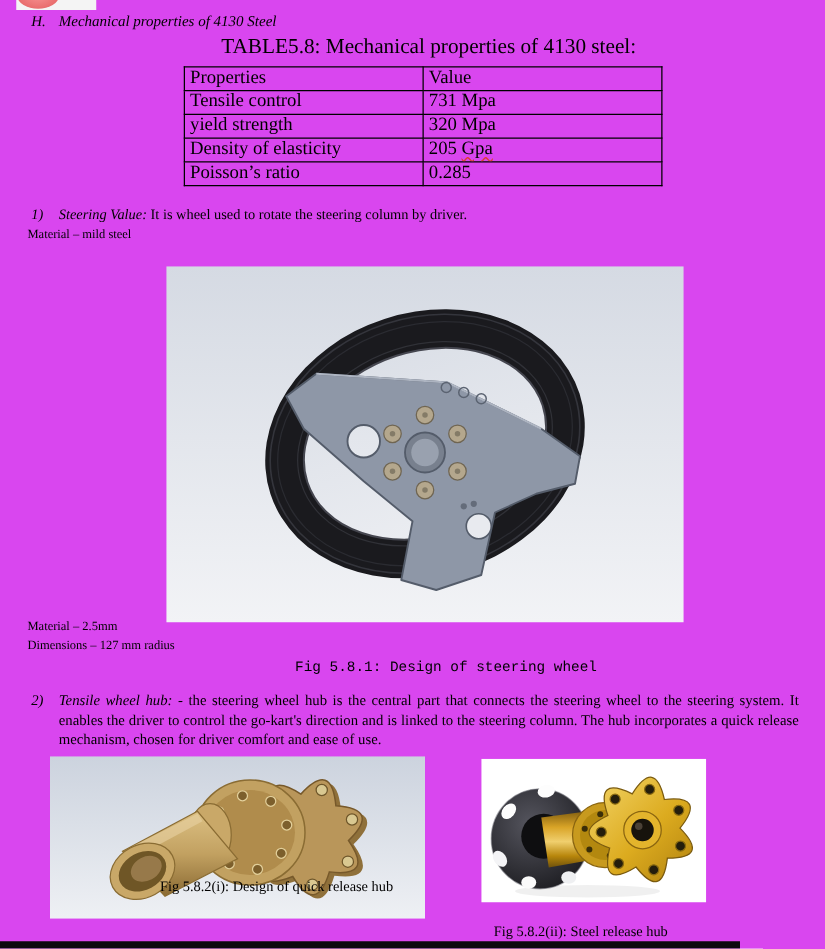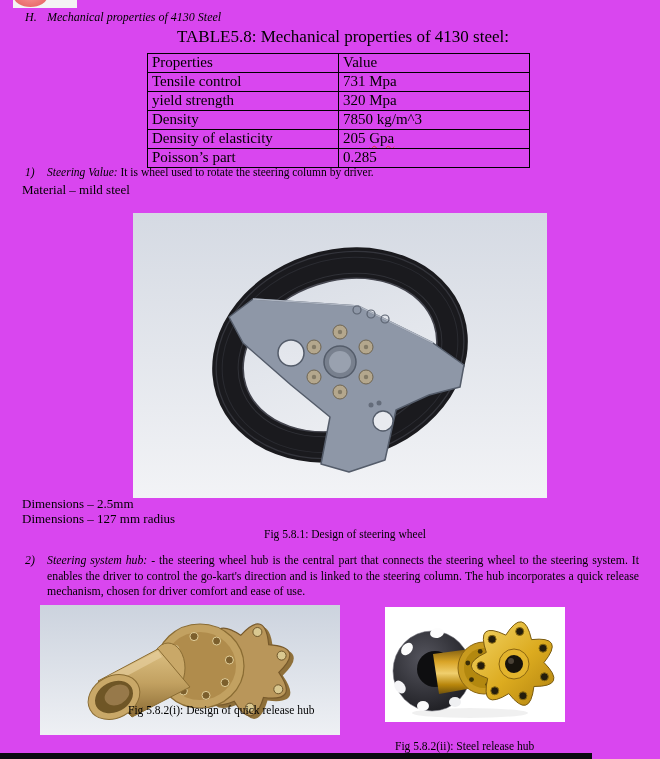--- a/index.html
+++ b/index.html
@@ -22,21 +22,21 @@
     white-space:nowrap;overflow:hidden;
   }
   table.props col.c1{width:191px;}
   table.props col.c2{width:191px;}
   .squiggle{
     text-decoration:underline;text-decoration-style:wavy;
     text-decoration-color:#e03c31;text-decoration-thickness:1px;text-underline-offset:2px;
   }
   .item1{left:25px;top:166px;font-size:11.5px;}
   .item1 .inum{display:inline-block;width:22px;font-style:italic;}
-  .note{left:22px;font-size:13px;}
+  .note{left:22px;font-size:10px;}
   .figcap{font-size:11.5px;}
   .para2{
     left:47px;top:553px;width:592px;font-size:11.8px;line-height:15.6px;
     text-align:justify;
   }
   .para2 .pnum{position:absolute;left:-22px;font-style:italic;}
   .marker-box{left:13px;top:0;width:64px;height:8px;background:#f4f4f4;}
   .red-oval{
     left:14px;top:-13px;width:33px;height:20px;border-radius:50%;
     background:radial-gradient(ellipse at 50% 40%, #f28585 30%, #e25c5c 100%);
@@ -73,29 +73,25 @@
     <tbody>
         <tr>
           <td>Tensile control</td>
           <td>731 Mpa</td>
         </tr>
         <tr>
           <td>yield strength</td>
           <td>320 Mpa</td>
         </tr>
         <tr>
-          <td>Density</td>
-          <td>7850 kg/m^3</td>
-        </tr>
-        <tr>
           <td>Density of elasticity</td>
           <td>205 <span class="squiggle">Gpa</span></td>
         </tr>
         <tr>
-          <td>Poisson’s part</td>
+          <td>Poisson’s ratio</td>
           <td>0.285</td>
         </tr>
       </tbody>
   </table>
 
   <div class="abs item1">
     <span class="inum">1)</span><span class="it">Steering Value:</span><span> It is wheel used to rotate the steering column by driver.</span>
   </div>
   <div class="abs note" style="top:182px;">Material – mild steel</div>
 
@@ -141,26 +137,26 @@
             <circle cx="233.0" cy="134.0" r="2.2" fill="#847b67"></circle>
             <circle cx="233.0" cy="164.0" r="2.2" fill="#847b67"></circle>
             <circle cx="207.0" cy="179.0" r="2.2" fill="#847b67"></circle>
             <circle cx="181.0" cy="164.0" r="2.2" fill="#847b67"></circle>
             <circle cx="181.0" cy="134.0" r="2.2" fill="#847b67"></circle>
           </g>
       </g>
     </svg>
   </div>
 
-  <div class="abs note" style="top:496px;">Dimensions – 2.5mm</div>
+  <div class="abs note" style="top:496px;">Material – 2.5mm</div>
   <div class="abs note" style="top:511px;">Dimensions – 127 mm radius</div>
-  <div class="abs figcap" style="left:264px;top:528px;">Fig 5.8.1: Design of steering wheel</div>
+  <div class="abs figcap" style="left:236px;top:528px;font-family:Liberation Mono, monospace;">Fig 5.8.1: Design of steering wheel</div>
 
   <div class="abs para2">
-    <span class="pnum">2)</span><span class="it">Steering system hub:</span><span> - the steering wheel hub is the central part that connects the steering wheel to the steering system. It enables the driver to control the go-kart's direction and is linked to the steering column. The hub incorporates a quick release mechanism, chosen for driver comfort and ease of use.</span>
+    <span class="pnum">2)</span><span class="it">Tensile wheel hub:</span><span> - the steering wheel hub is the central part that connects the steering wheel to the steering system. It enables the driver to control the go-kart's direction and is linked to the steering column. The hub incorporates a quick release mechanism, chosen for driver comfort and ease of use.</span>
   </div>
 
   <div class="figure" style="left:40px;top:605px;">
     <svg width="300" height="130" viewBox="0 0 300 130">
       <defs>
         <linearGradient id="hubbg" x1="0" y1="0" x2="0" y2="130" gradientUnits="userSpaceOnUse">
           <stop offset="0" stop-color="#ccd3de"></stop>
             <stop offset="1" stop-color="#eef0f4"></stop>
         </linearGradient>
         <linearGradient id="goldcyl" x1="0" y1="0" x2="0" y2="1">

